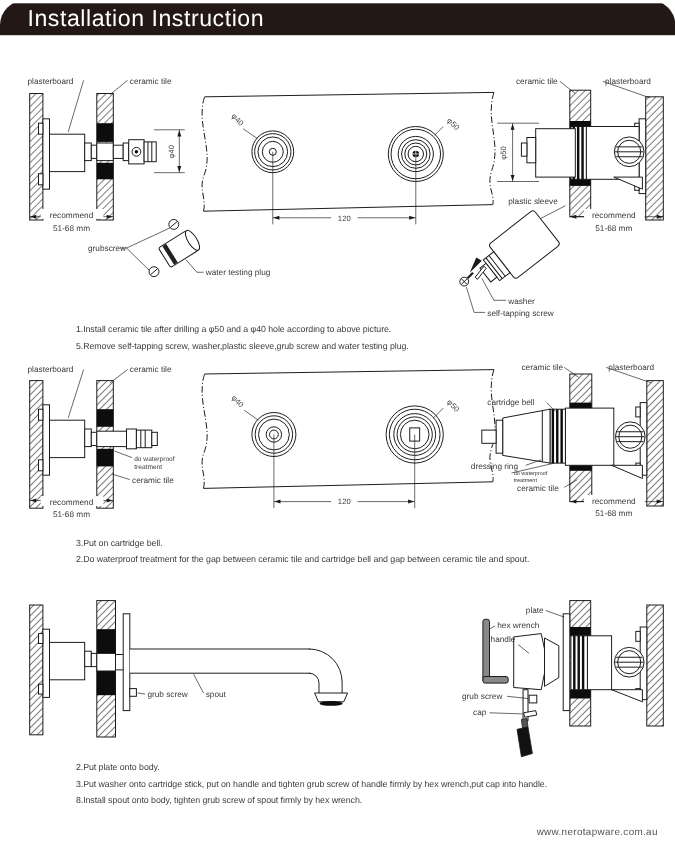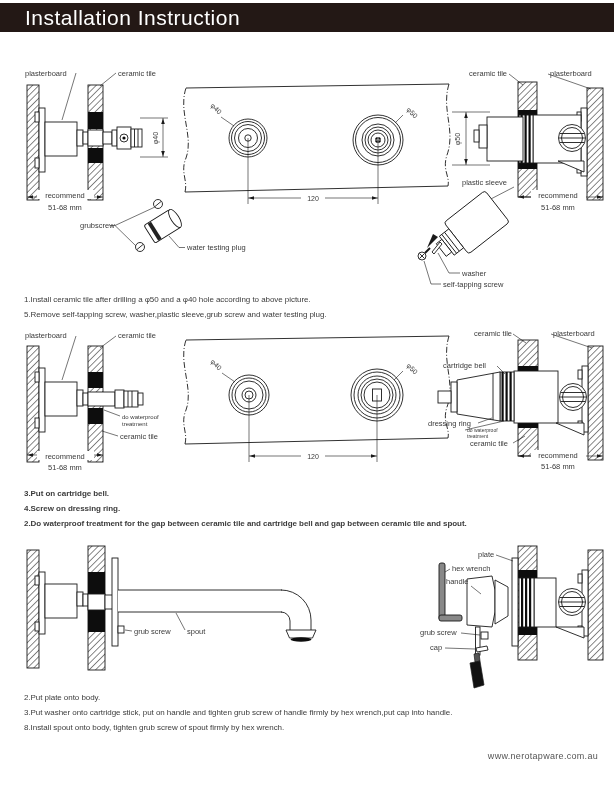--- a/index.html
+++ b/index.html
@@ -1,24 +1,24 @@
 <!DOCTYPE html>
 <html><head>
 <meta charset="utf-8">
 <style>
   html,body{margin:0;padding:0;background:#fff;}
   #page{position:relative;width:614px;height:786px;background:#fff;overflow:hidden;
-        font-family:"Liberation Sans",sans-serif;}
+        font-family:"Liberation Sans",sans-serif;border-radius:23px;}
   .hdr{position:absolute;top:3px;left:0;width:614px;height:29px;background:#231815;
        color:#fff;display:flex;align-items:center;}
   .hdr span{font-size:21px;padding-left:25px;letter-spacing:0.5px;}
   .steps{position:absolute;left:24px;width:575px;color:#3c3c3c;font-size:8px;
          line-height:15px;letter-spacing:-0.05px;}
-  .steps div{white-space:nowrap;}
-  #st1{top:292px;} #st2{top:486px;font-weight:bold;} #st3{top:690px;}
+  .steps div{white-space:nowrap;margin-left:45px;}
+  #st1{top:292px;} #st2{top:486px;} #st3{top:690px;}
   .foot{position:absolute;top:751px;right:16px;font-size:9px;color:#555;letter-spacing:0.3px;}
   svg{position:absolute;left:0;}
   #r1{top:60px;} #r2{top:322px;} #r3{top:542px;}
   .ln{fill:none;stroke:#1a1a1a;stroke-width:0.9;}
   .thin{fill:none;stroke:#1a1a1a;stroke-width:0.6;}
   .fw{fill:#fff;stroke:#1a1a1a;stroke-width:0.9;}
   .blk{fill:#0d0d0d;stroke:none;}
   .ah{fill:#1a1a1a;stroke:none;}
   .brk{fill:none;stroke:#1a1a1a;stroke-width:0.9;stroke-dasharray:6 2 1 2;}
   .wbg{fill:#fff;stroke:none;}
@@ -339,21 +339,20 @@
           <polygon class="ah" points="602.5,134 597,132.2 597,135.8"></polygon>
         <rect x="531" y="128" width="55" height="9" class="wbg"></rect>
         <text class="lbl mid" x="558" y="136">recommend</text>
         <text class="lbl mid" x="558" y="147">51-68 mm</text>
       </g>
     </g>
   </svg>
 
   <div class="steps" id="st2">
     <div>3.Put on cartridge bell.</div>
-    <div>4.Screw on dressing ring.</div>
     <div>2.Do waterproof treatment for the gap between ceramic tile and cartridge bell and gap between ceramic tile and spout.</div>
   </div>
 
   <svg id="r3" width="614" height="148" viewBox="0 0 614 148">
     <defs>
       <pattern id="h3" width="4.5" height="4.5" patternUnits="userSpaceOnUse" patternTransform="rotate(45)">
         <rect width="4.5" height="4.5" fill="#fff"></rect>
           <line x1="0" y1="0" x2="0" y2="4.5" stroke="#3a3a3a" stroke-width="1.2"></line>
       </pattern>
     </defs>

